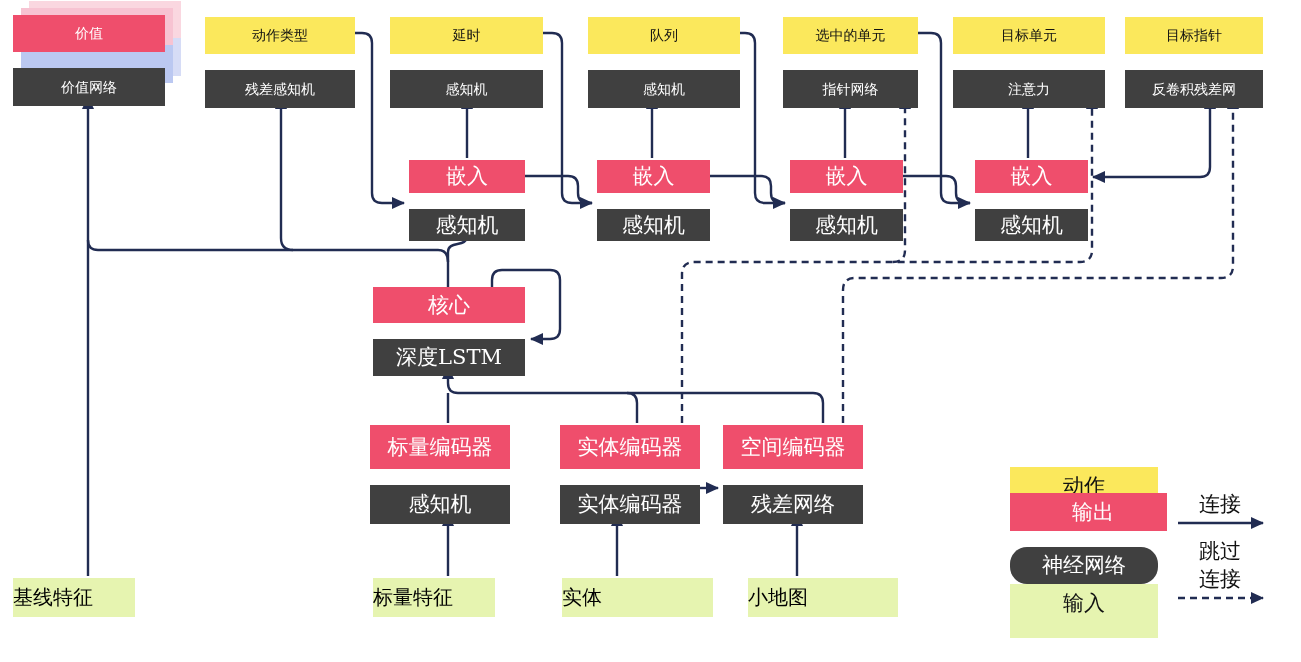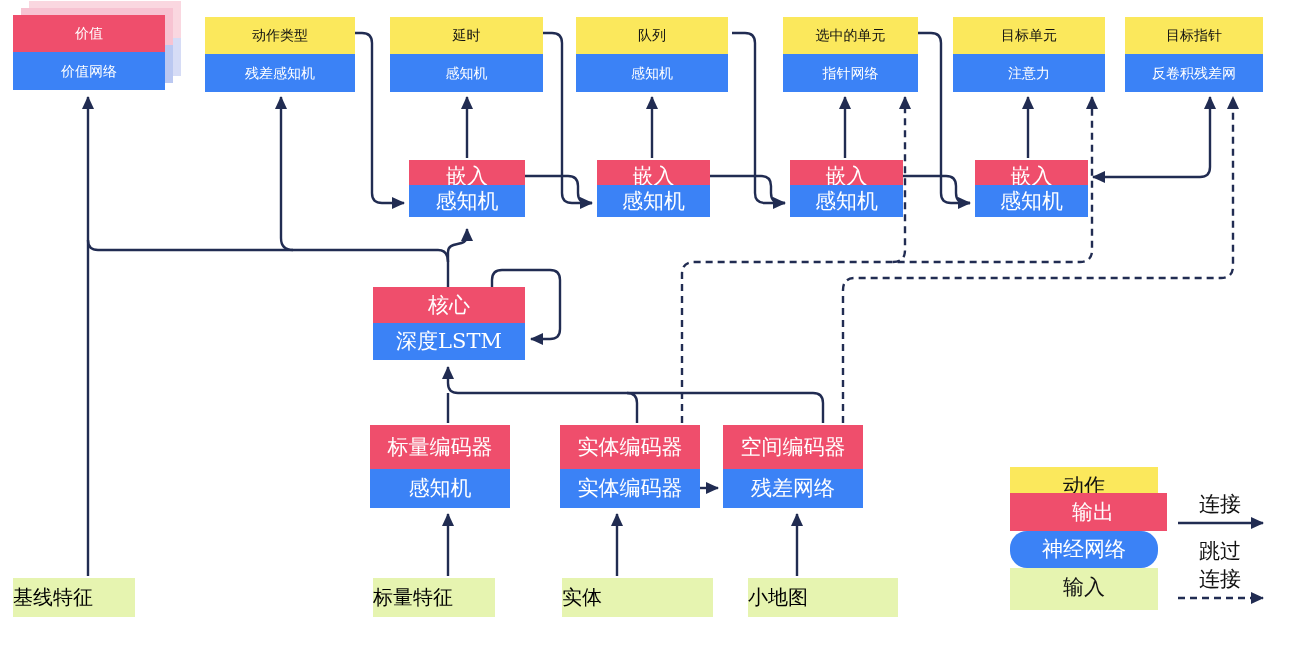--- a/index.html
+++ b/index.html
@@ -5,25 +5,25 @@
   html,body{margin:0;padding:0;background:#ffffff;}
   #canvas{
     position:relative;width:1301px;height:662px;background:#ffffff;overflow:hidden;
     font-family:"DejaVu Serif","Liberation Serif",serif;
   }
   #wires{position:absolute;left:0;top:0;width:1301px;height:662px;}
   .node{position:absolute;}
   .band{width:100%;text-align:center;overflow:hidden;white-space:nowrap;}
   .yellow{background:#FBE85C;color:#111111;}
   .pink{background:#EF4E6C;color:#ffffff;}
-  .blue{background:#3b82f6;color:#ffffff;}
+  .blue{background:#404040;color:#ffffff;margin-top:16px;}
   .green{background:#E6F4B0;color:#111111;}
   .toprow .band{height:37px;line-height:37px;font-size:14px;}
   .toprow .band + .band{height:38px;line-height:38px;}
-  .embed .band{height:25px;line-height:33px;font-size:21px;}
+  .embed .band{height:33px;line-height:33px;font-size:21px;}
   .embed .band + .band{height:32px;line-height:32px;}
   .core .band{height:36px;line-height:36px;font-size:21px;}
   .core .band + .band{height:37px;line-height:37px;}
   .enc .band{height:44px;line-height:44px;font-size:21px;}
   .enc .band + .band{height:39px;line-height:39px;}
   .input-node{height:39px;line-height:39px;font-size:20px;text-align:left;background:#E6F4B0;color:#000000;}
   .shadowcard{position:absolute;}
   .shadowcard div{height:37px;}
   .shadowcard div + div{height:38px;}
   .legend-label{position:absolute;text-align:center;font-size:21px;color:#111111;line-height:26px;}
@@ -103,21 +103,21 @@
     <div class="band blue">价值网络</div>
   </div>
   <div class="node toprow" style="left:205px;top:17px;width:150px;">
     <div class="band yellow">动作类型</div>
     <div class="band blue">残差感知机</div>
   </div>
   <div class="node toprow" style="left:390px;top:17px;width:153px;">
     <div class="band yellow">延时</div>
     <div class="band blue">感知机</div>
   </div>
-  <div class="node toprow" style="left:576px;top:17px;width:152px;">
+  <div class="node toprow" style="left:588px;top:17px;width:152px;">
     <div class="band yellow">队列</div>
     <div class="band blue">感知机</div>
   </div>
   <div class="node toprow" style="left:783px;top:17px;width:135px;">
     <div class="band yellow">选中的单元</div>
     <div class="band blue">指针网络</div>
   </div>
   <div class="node toprow" style="left:953px;top:17px;width:152px;">
     <div class="band yellow">目标单元</div>
     <div class="band blue">注意力</div>
@@ -164,19 +164,19 @@
 
   <div class="node input-node" style="left:13px;top:578px;width:122px;">基线特征</div>
   <div class="node input-node" style="left:373px;top:578px;width:122px;">标量特征</div>
   <div class="node input-node" style="left:562px;top:578px;width:151px;">实体</div>
   <div class="node input-node" style="left:748px;top:578px;width:150px;">小地图</div>
 
   <div class="node" style="left:1010px;top:467px;width:148px;">
     <div class="band yellow" style="height:26px;line-height:38px;font-size:21px;">动作</div>
     <div class="band pink" style="height:38px;line-height:38px;font-size:21px;padding-left:9px;">输出</div>
     <div class="band blue" style="height:37px;line-height:37px;font-size:21px;border-radius:17px;">神经网络</div>
-    <div class="band green" style="height:42px;line-height:38px;font-size:21px;">输入</div>
+    <div class="band green" style="height:54px;line-height:38px;font-size:21px;">输入</div>
   </div>
   <div class="legend-label" style="left:1175px;top:491px;width:90px;">连接</div>
   <div class="legend-label" style="left:1175px;top:538px;width:90px;">跳过</div>
   <div class="legend-label" style="left:1175px;top:566px;width:90px;">连接</div>
 
 </div>
 
 </body></html>

